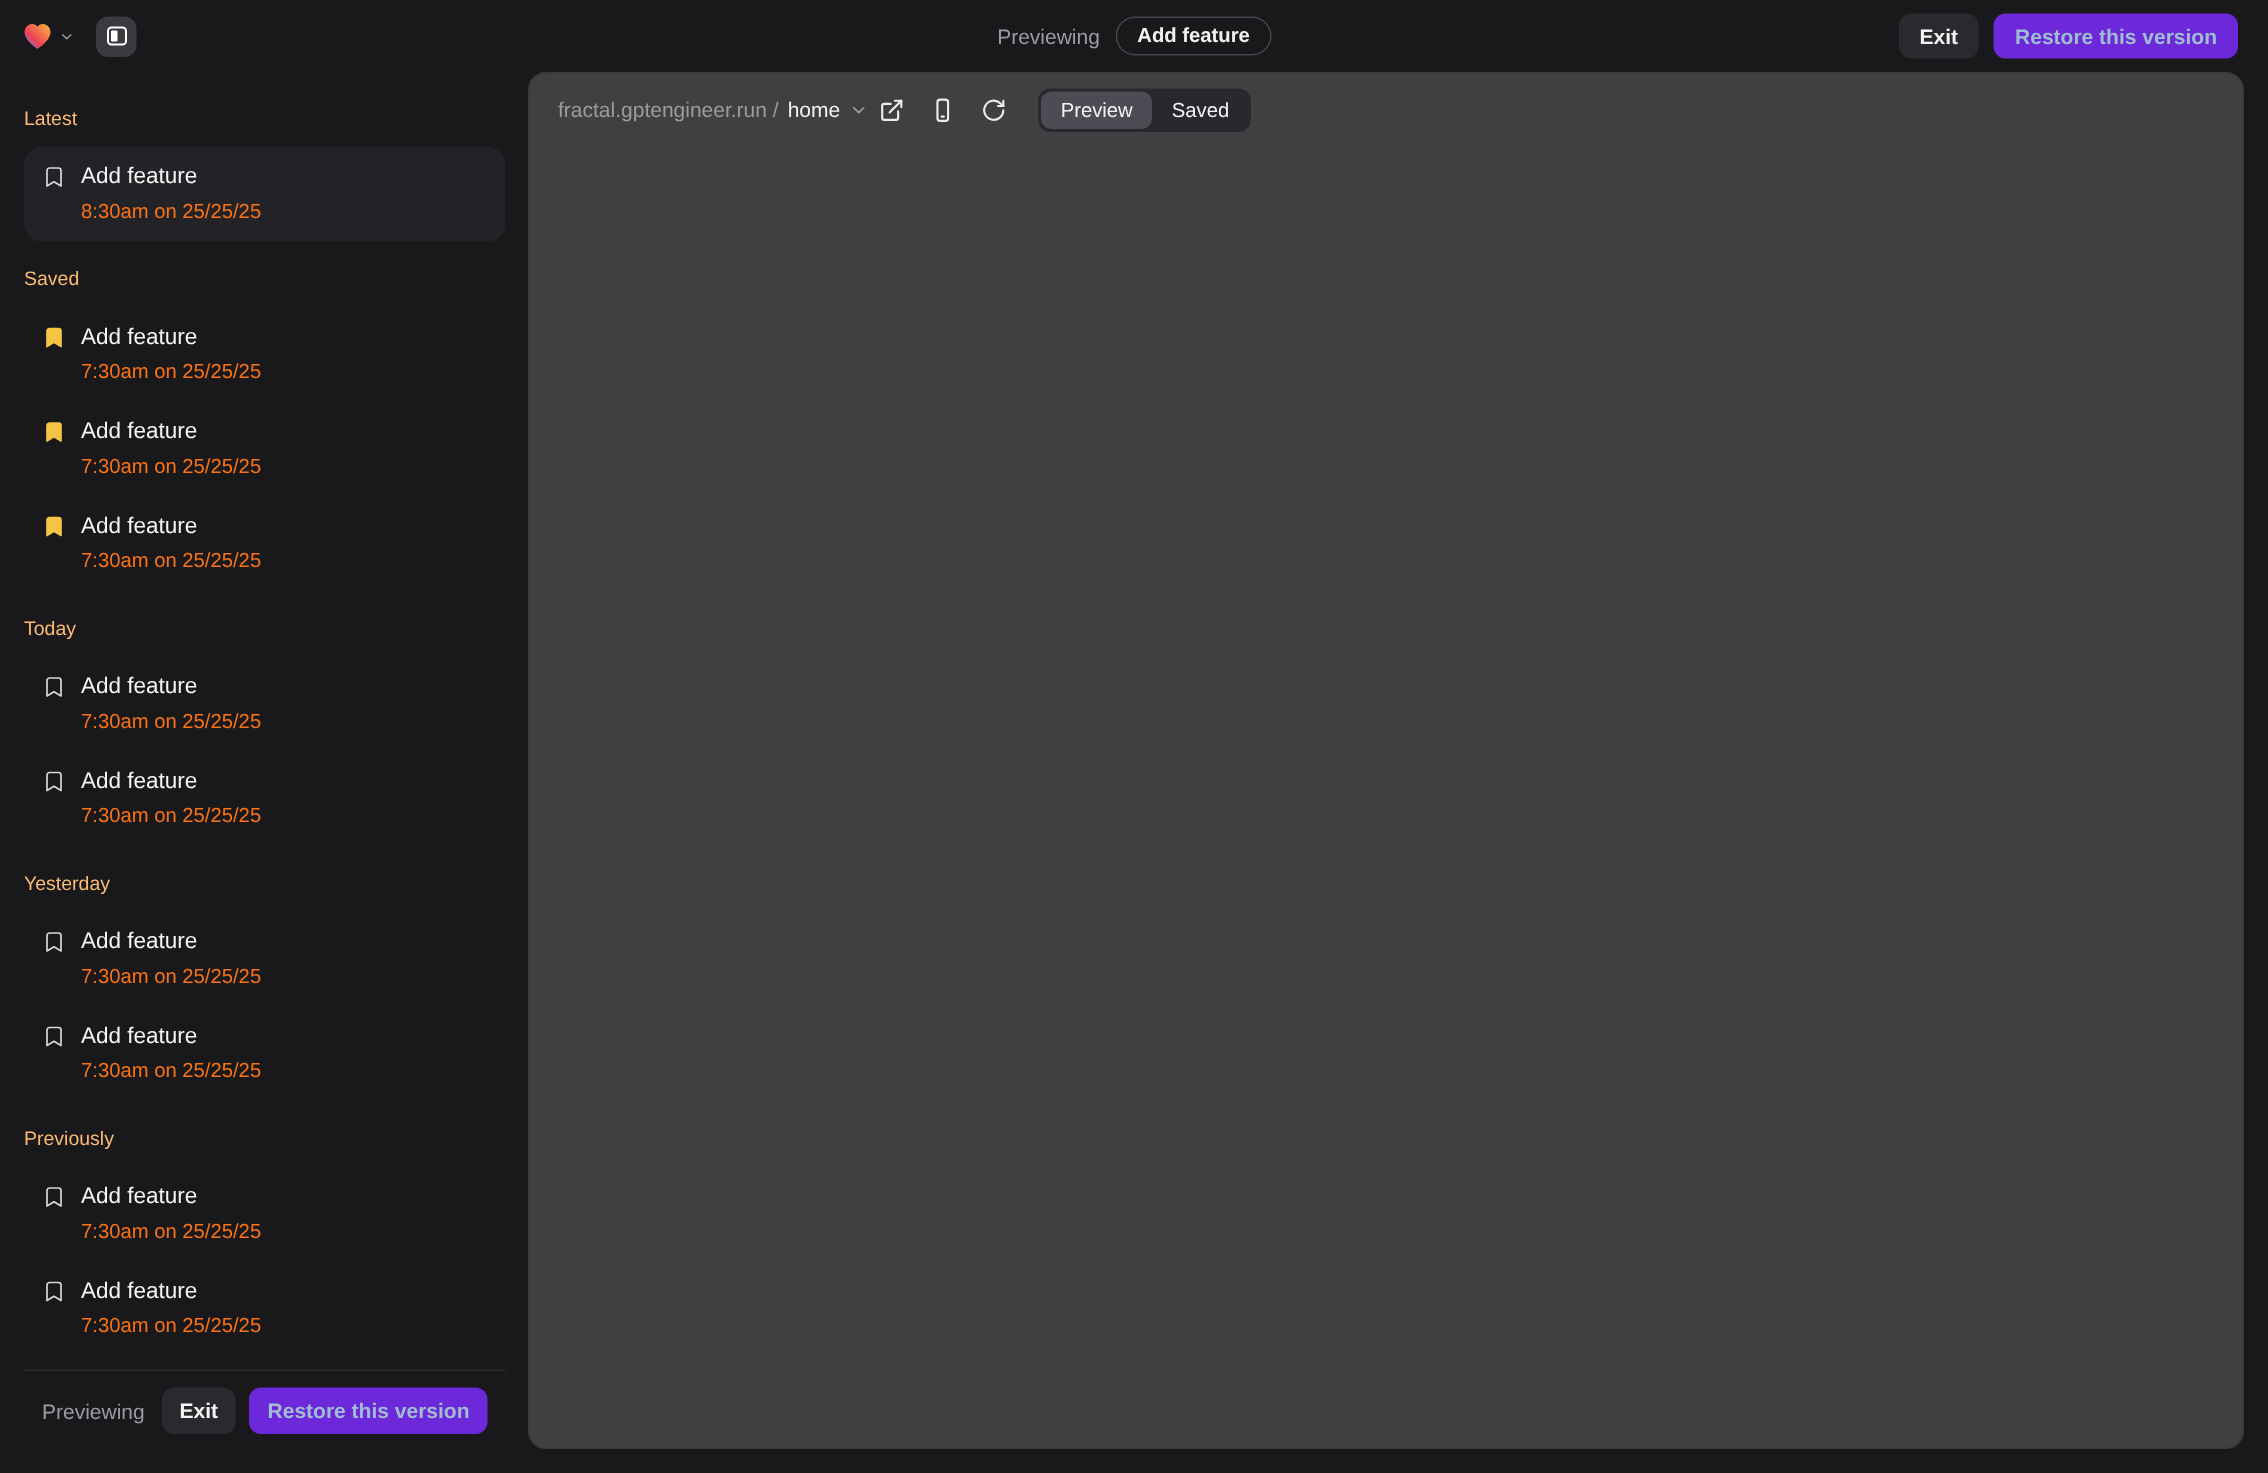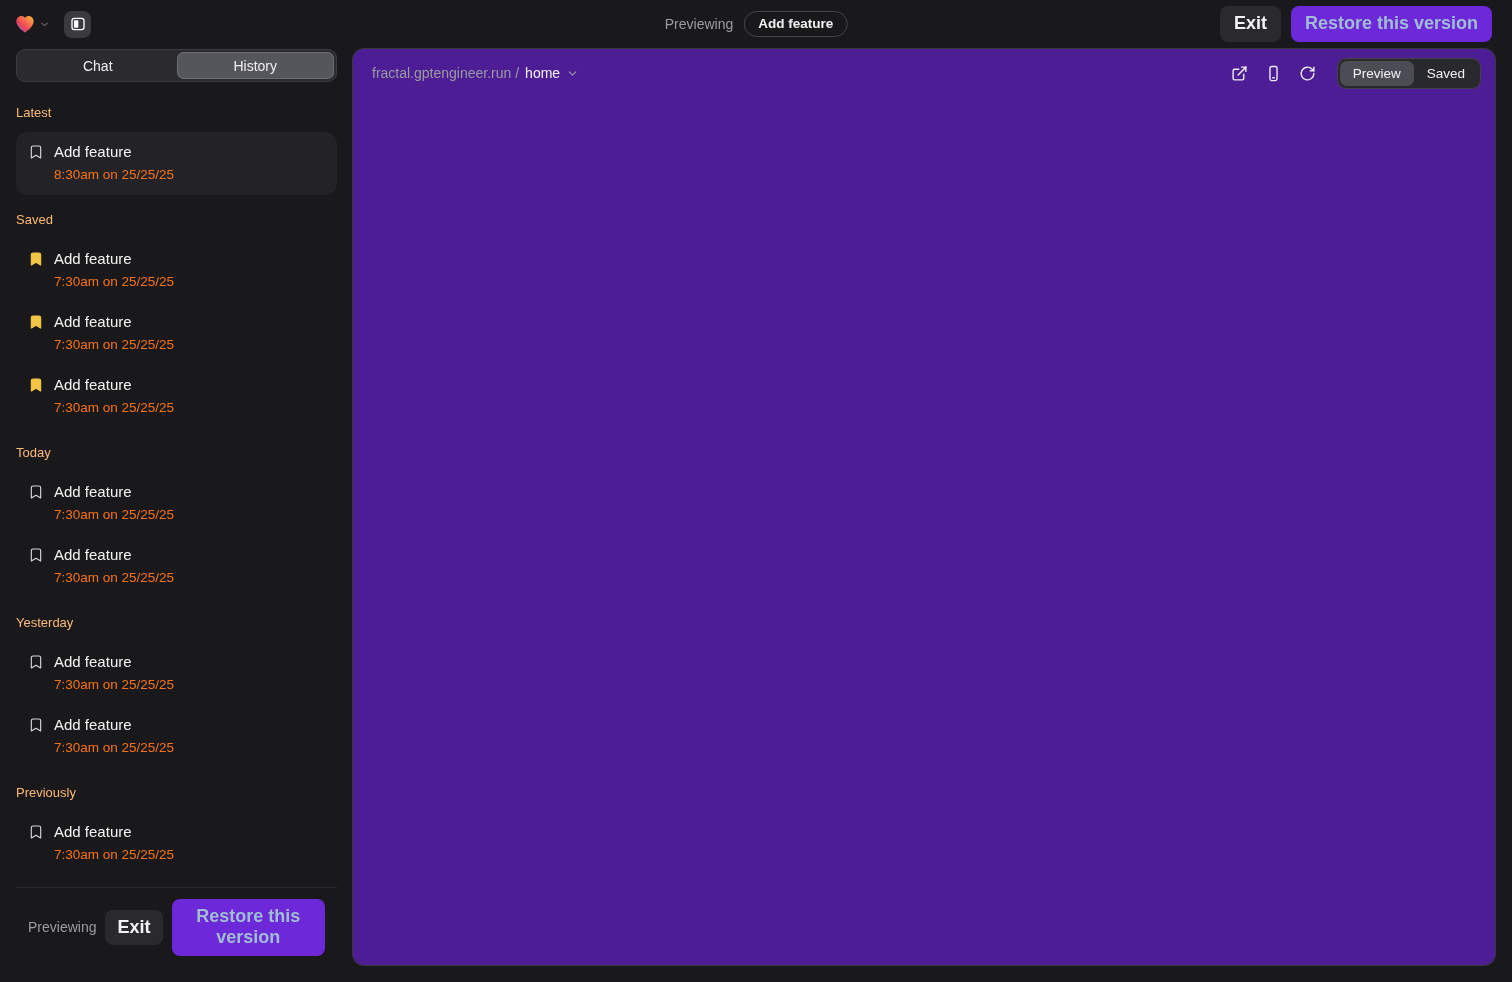--- a/index.html
+++ b/index.html
@@ -13,21 +13,21 @@
 
   
   .topbar { height:48px; display:flex; align-items:center; padding:0 20px 0 12px; position:relative; }
   .topbar-left { display:flex; align-items:center; gap:4px; }
   .logo-btn { display:flex; align-items:center; gap:3px; background:none; border:none; cursor:pointer; padding:2px; }
   .panel-toggle { width:27px; height:27px; margin-left:8px; background:#3a3a3f; border:none; border-radius:8px; display:flex; align-items:center; justify-content:center; cursor:pointer; }
   .topbar-center { position:absolute; left:50%; top:50%; transform:translate(-50%,-50%); display:flex; align-items:center; gap:11px; }
   .status-label { font-size:14px; color:#9b9ba1; }
   .badge { border:1px solid #45454b; border-radius:999px; padding:4px 13px 5px; font-size:13.5px; font-weight:600; color:#f2f2f3; background:transparent; }
   .topbar-right { margin-left:auto; display:flex; align-items:center; gap:10px; }
-  .btn { border:none; border-radius:8px; font-size:18px; font-family:inherit; cursor:pointer; padding:7px 14px; line-height:1.2; }
+  .btn { border:none; border-radius:8px; font-size:14px; font-family:inherit; cursor:pointer; padding:7px 14px; line-height:1.2; }
   .btn-exit { background:#2a2a2e; color:#f4f4f5; font-weight:600; }
   .btn-restore { background:#6d28d9; color:#9fbed3; font-weight:600; }
 
   
   .main { display:flex; height:926px; padding:0 16px 8px 16px; }
 
   
   .sidebar { width:321px; flex:none; display:flex; flex-direction:column; }
   .tabs { flex:none; display:flex; background:#2b2b2f; border:1px solid #3b3b41; border-radius:9px; padding:2px; height:33px; margin-top:1px; }
   .tab { flex:1; display:flex; align-items:center; justify-content:center; font-size:14px; color:#f0f0f2; border-radius:7px; background:none; border:none; cursor:pointer; font-family:inherit; }
@@ -42,21 +42,21 @@
   .bm.saved { stroke:#f4c545; fill:#f4c545; }
   .item-text { margin-left:10px; min-width:0; }
   .item-title { font-size:15px; font-weight:500; color:#f4f4f5; line-height:20px; }
   .item-time { font-size:13.5px; color:#f97316; line-height:20px; margin-top:3px; }
 
   .sidebar-footer { flex:none; border-top:1px solid #2c2c2f; display:flex; align-items:center; gap:9px; padding:11px 12px 10px 12px; }
   .footer-status { font-size:14px; color:#9b9ba1; margin-right:auto; }
   .sidebar-footer .btn { padding:7px 12px; }
 
   
-  .panel { flex:1; margin-left:15px; background:#4c1d95; border:1px solid #3a3a3e; border-radius:12px; display:flex; flex-direction:column; overflow:hidden; }
+  .panel { flex:1; margin-left:15px; background:#404040; border:1px solid #3a3a3e; border-radius:12px; display:flex; flex-direction:row; overflow:hidden; }
   .panel-header { flex:none; height:48px; display:flex; align-items:center; padding:0 14px 0 19px; }
   .breadcrumb { display:flex; align-items:center; gap:6px; font-size:14px; cursor:pointer; background:none; border:none; font-family:inherit; }
   .crumb-site { color:#9b9ba1; }
   .crumb-page { color:#f4f4f5; font-weight:500; }
   .panel-actions { margin-left:auto; display:flex; align-items:center; gap:4px; }
   .icon-btn { width:30px; height:30px; display:flex; align-items:center; justify-content:center; background:none; border:none; cursor:pointer; border-radius:6px; }
   .icon-btn svg { stroke:#ececee; }
   .view-tabs { display:flex; background:#29292d; border:1px solid #424248; border-radius:9px; padding:2px; margin-left:10px; height:31px; }
   .view-tab { display:flex; align-items:center; padding:0 13px; font-size:13.5px; color:#f2f2f3; font-weight:500; border-radius:7px; background:none; border:none; cursor:pointer; font-family:inherit; }
   .view-tab.active { background:#4c4c54; }
@@ -100,24 +100,20 @@
 
   <div class="topbar-right">
     <button class="btn btn-exit">Exit</button>
     <button class="btn btn-restore">Restore this version</button>
   </div>
 </header>
 
 <div class="main">
 
   <aside class="sidebar">
-    <div class="tabs">
-      <button class="tab">Chat</button>
-      <button class="tab active">History</button>
-    </div>
 
     <div class="history-list">
   <section class="section">
     <h3 class="section-title">Latest</h3>
     <div class="section-items">
   <div class="item highlighted">
     <span class="item-icon">
       <svg class="bm" viewBox="0 0 24 24">
         <path d="M19 21l-7-4.2L5 21V5.5A2.5 2.5 0 0 1 7.5 3h9A2.5 2.5 0 0 1 19 5.5z"></path>
       </svg>

